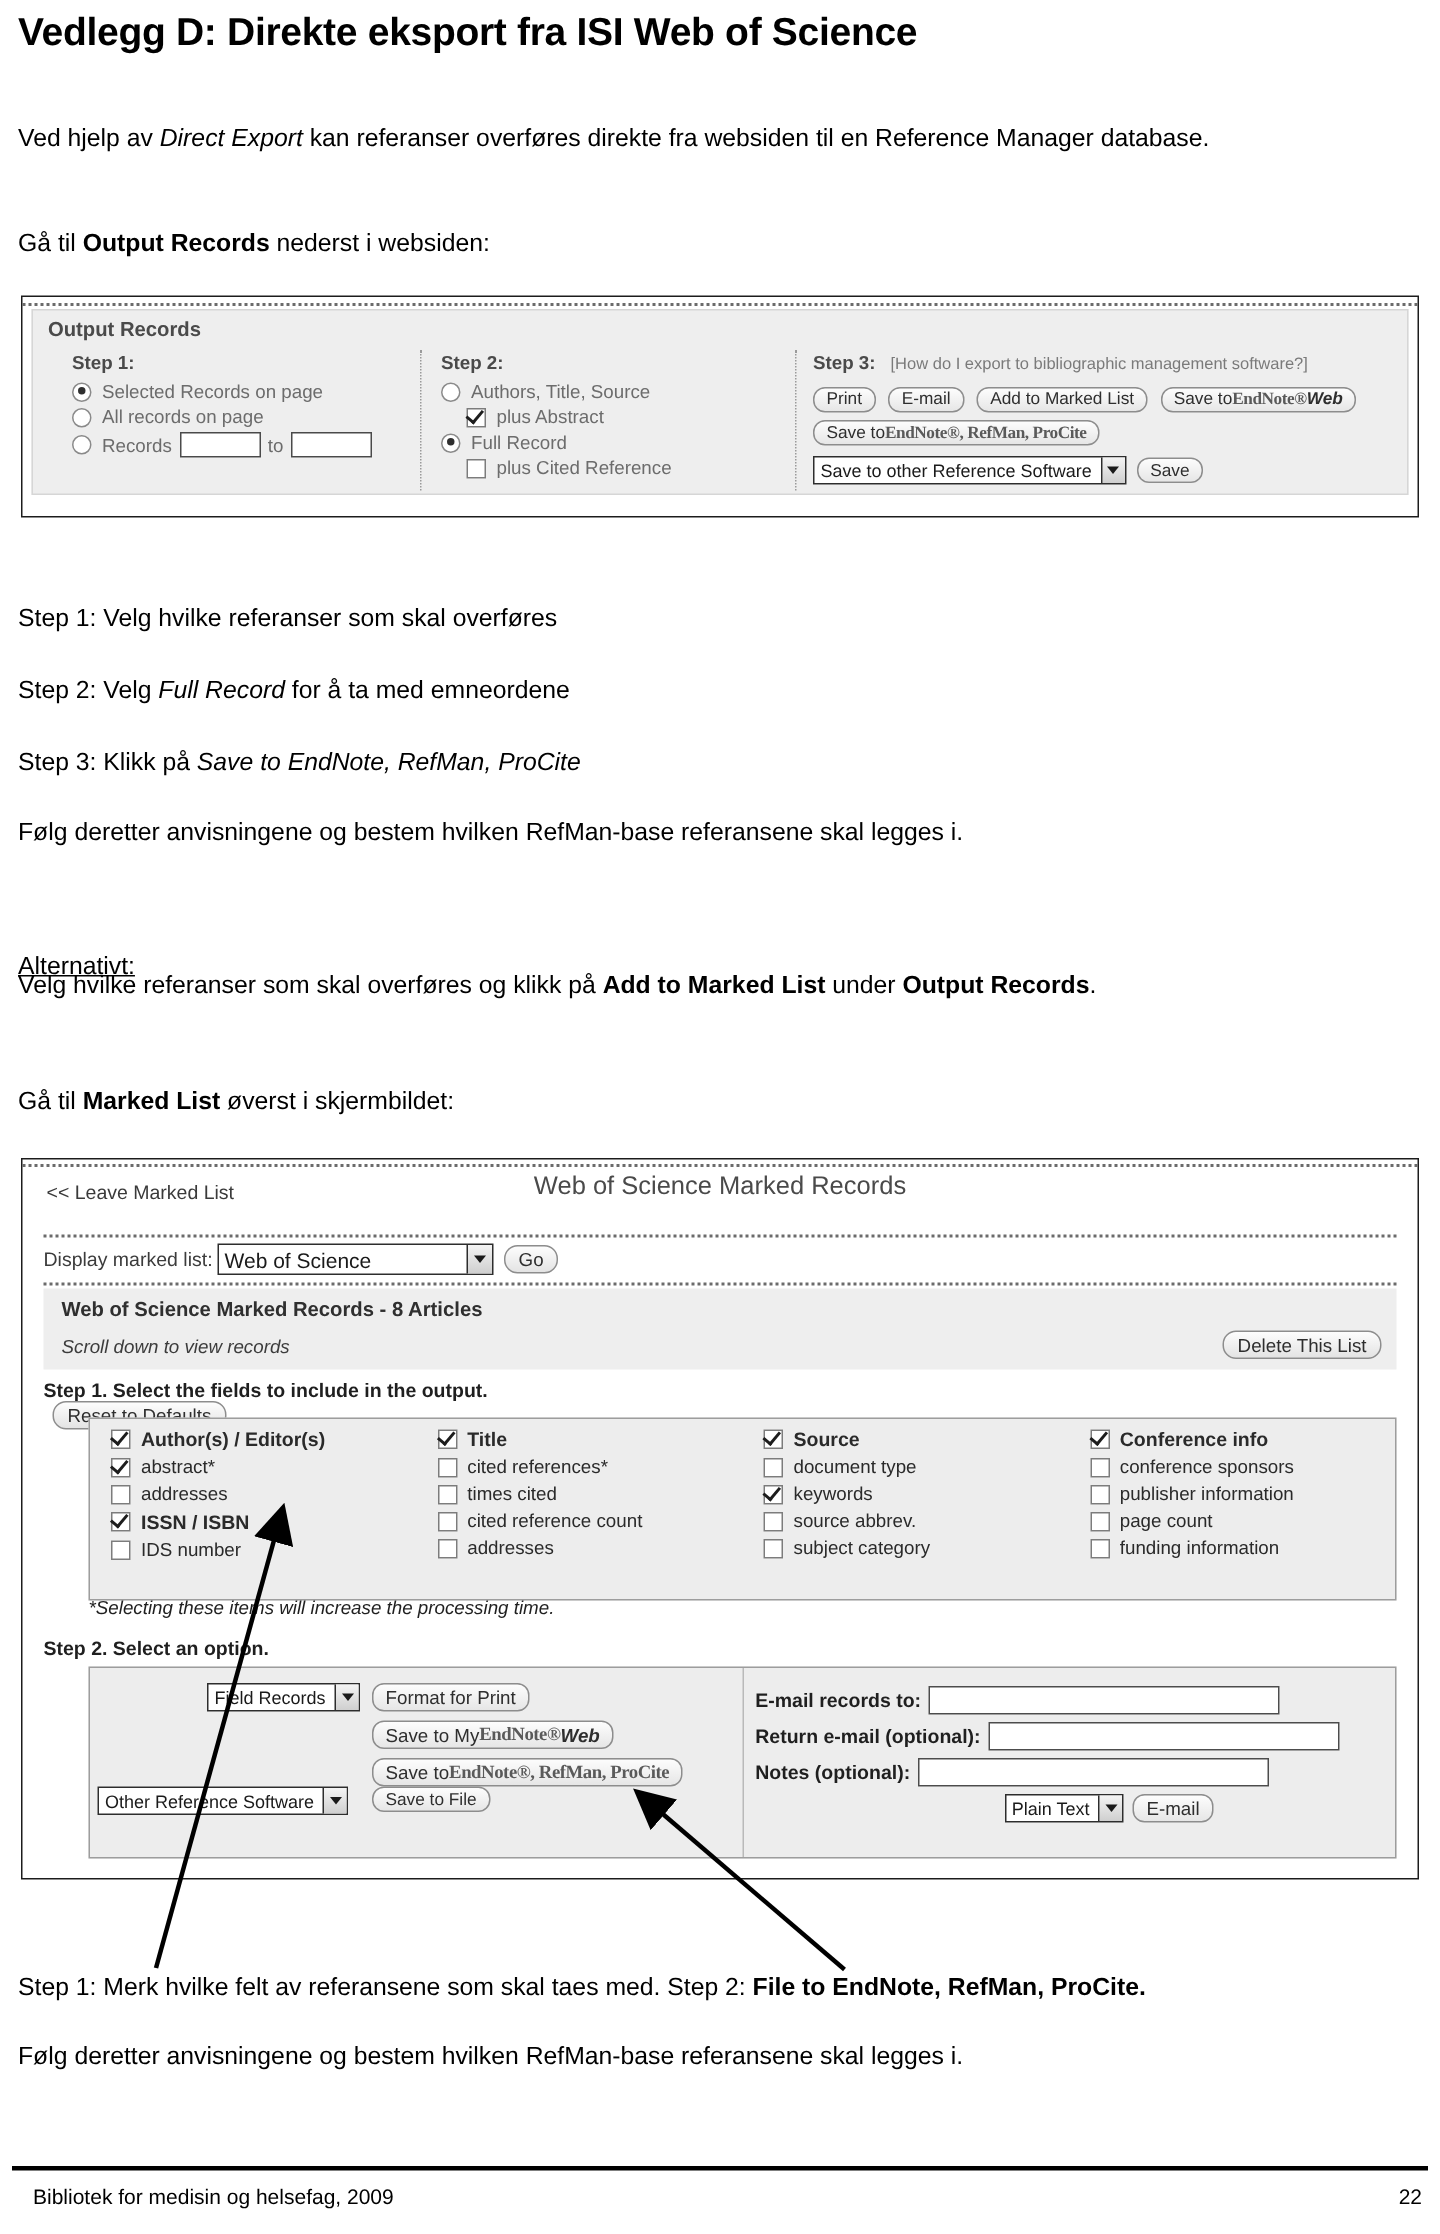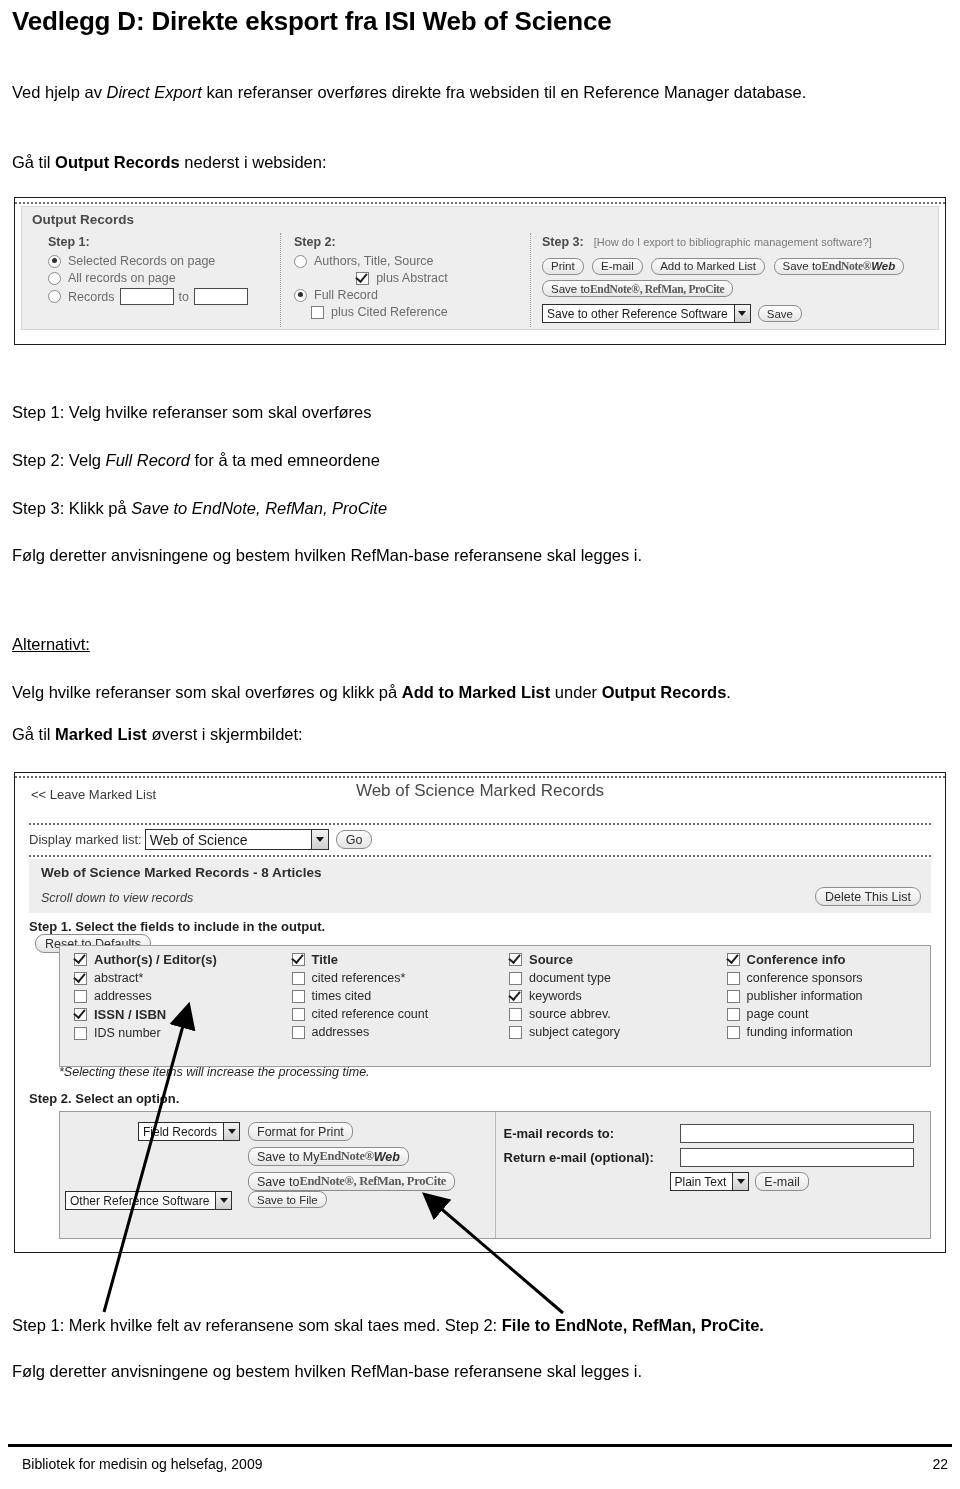--- a/index.html
+++ b/index.html
@@ -44,21 +44,21 @@
   .body-text b { font-weight: bold; }
   .u { text-decoration: underline; }
 
   .para-intro { top: 78px; width: 880px; }
   .para-goto  { top: 148px; }
   .step-1 { top: 398px; }
   .step-2 { top: 446px; }
   .step-3 { top: 494px; }
   .follow-1 { top: 541px; }
   .alt-label { top: 630px; }
-  .alt-body  { top: 678px; width: 920px; }
+  .alt-body  { top: 643px; width: 920px; }
   .alt-goto  { top: 720px; }
   .bottom-1 { top: 1311px; width: 930px; }
   .bottom-2 { top: 1357px; width: 930px; }
 
   
   .footer-rule {
     position: absolute;
     left: 8px;
     top: 1444px;
     width: 944px;
@@ -135,21 +135,21 @@
     white-space: nowrap;
   }
   .opt-row {
     display: flex;
     align-items: center;
     margin-bottom: 3px;
     font-size: 12.5px;
     color: #6c6c6c;
     white-space: nowrap;
   }
-  .opt-row.indent { margin-left: 17px; justify-content: flex-end; }
+  .opt-row.indent { margin-left: 17px; }
 
   .radio {
     width: 11px; height: 11px;
     border-radius: 50%;
     border: 1.5px solid #8a8a8a;
     background: #fff;
     margin-right: 7px;
     flex: none;
     position: relative;
   }
@@ -359,21 +359,21 @@
     display: flex; flex-direction: column; align-items: flex-start;
   }
   .opt-btn-col .btn-pill { height: 17px; margin-bottom: 6px; font-size: 12.5px; }
   .savefile-btn {
     position: absolute; left: 188px; top: 79px;
   }
   .email-rows {
     position: absolute; left: 8px; right: 16px; top: 12px;
   }
   .em-row {
-    display: flex; align-items: center; justify-content: space-between;
+    display: flex; align-items: center; justify-content: flex-start;
     margin-bottom: 5px;
   }
   .em-label {
     font-size: 13px; font-weight: bold; color: #1f1f1f;
     margin-right: 5px; white-space: nowrap;
   }
   .em-input {
     width: 232px; height: 17px;
     border: 1.5px solid #4c4c4c; background: #fff;
   }
@@ -658,20 +658,24 @@
       <div class="opt-right">
         <div class="email-rows" id="email-rows">
             <div class="em-row">
               <span class="em-label">E-mail records to:</span>
               <span class="em-input"></span>
             </div>
             <div class="em-row">
               <span class="em-label">Return e-mail (optional):</span>
               <span class="em-input"></span>
             </div>
+            <div class="em-row">
+              <span class="em-label">Notes (optional):</span>
+              <span class="em-input"></span>
+            </div>
             <div class="em-bottom">
               <span class="select-box">
                 <span>Plain Text</span>
                 <span class="arrow">
                   <span class="caret"></span>
                 </span>
               </span>
               <span class="btn-pill">E-mail</span>
             </div>
           </div>

